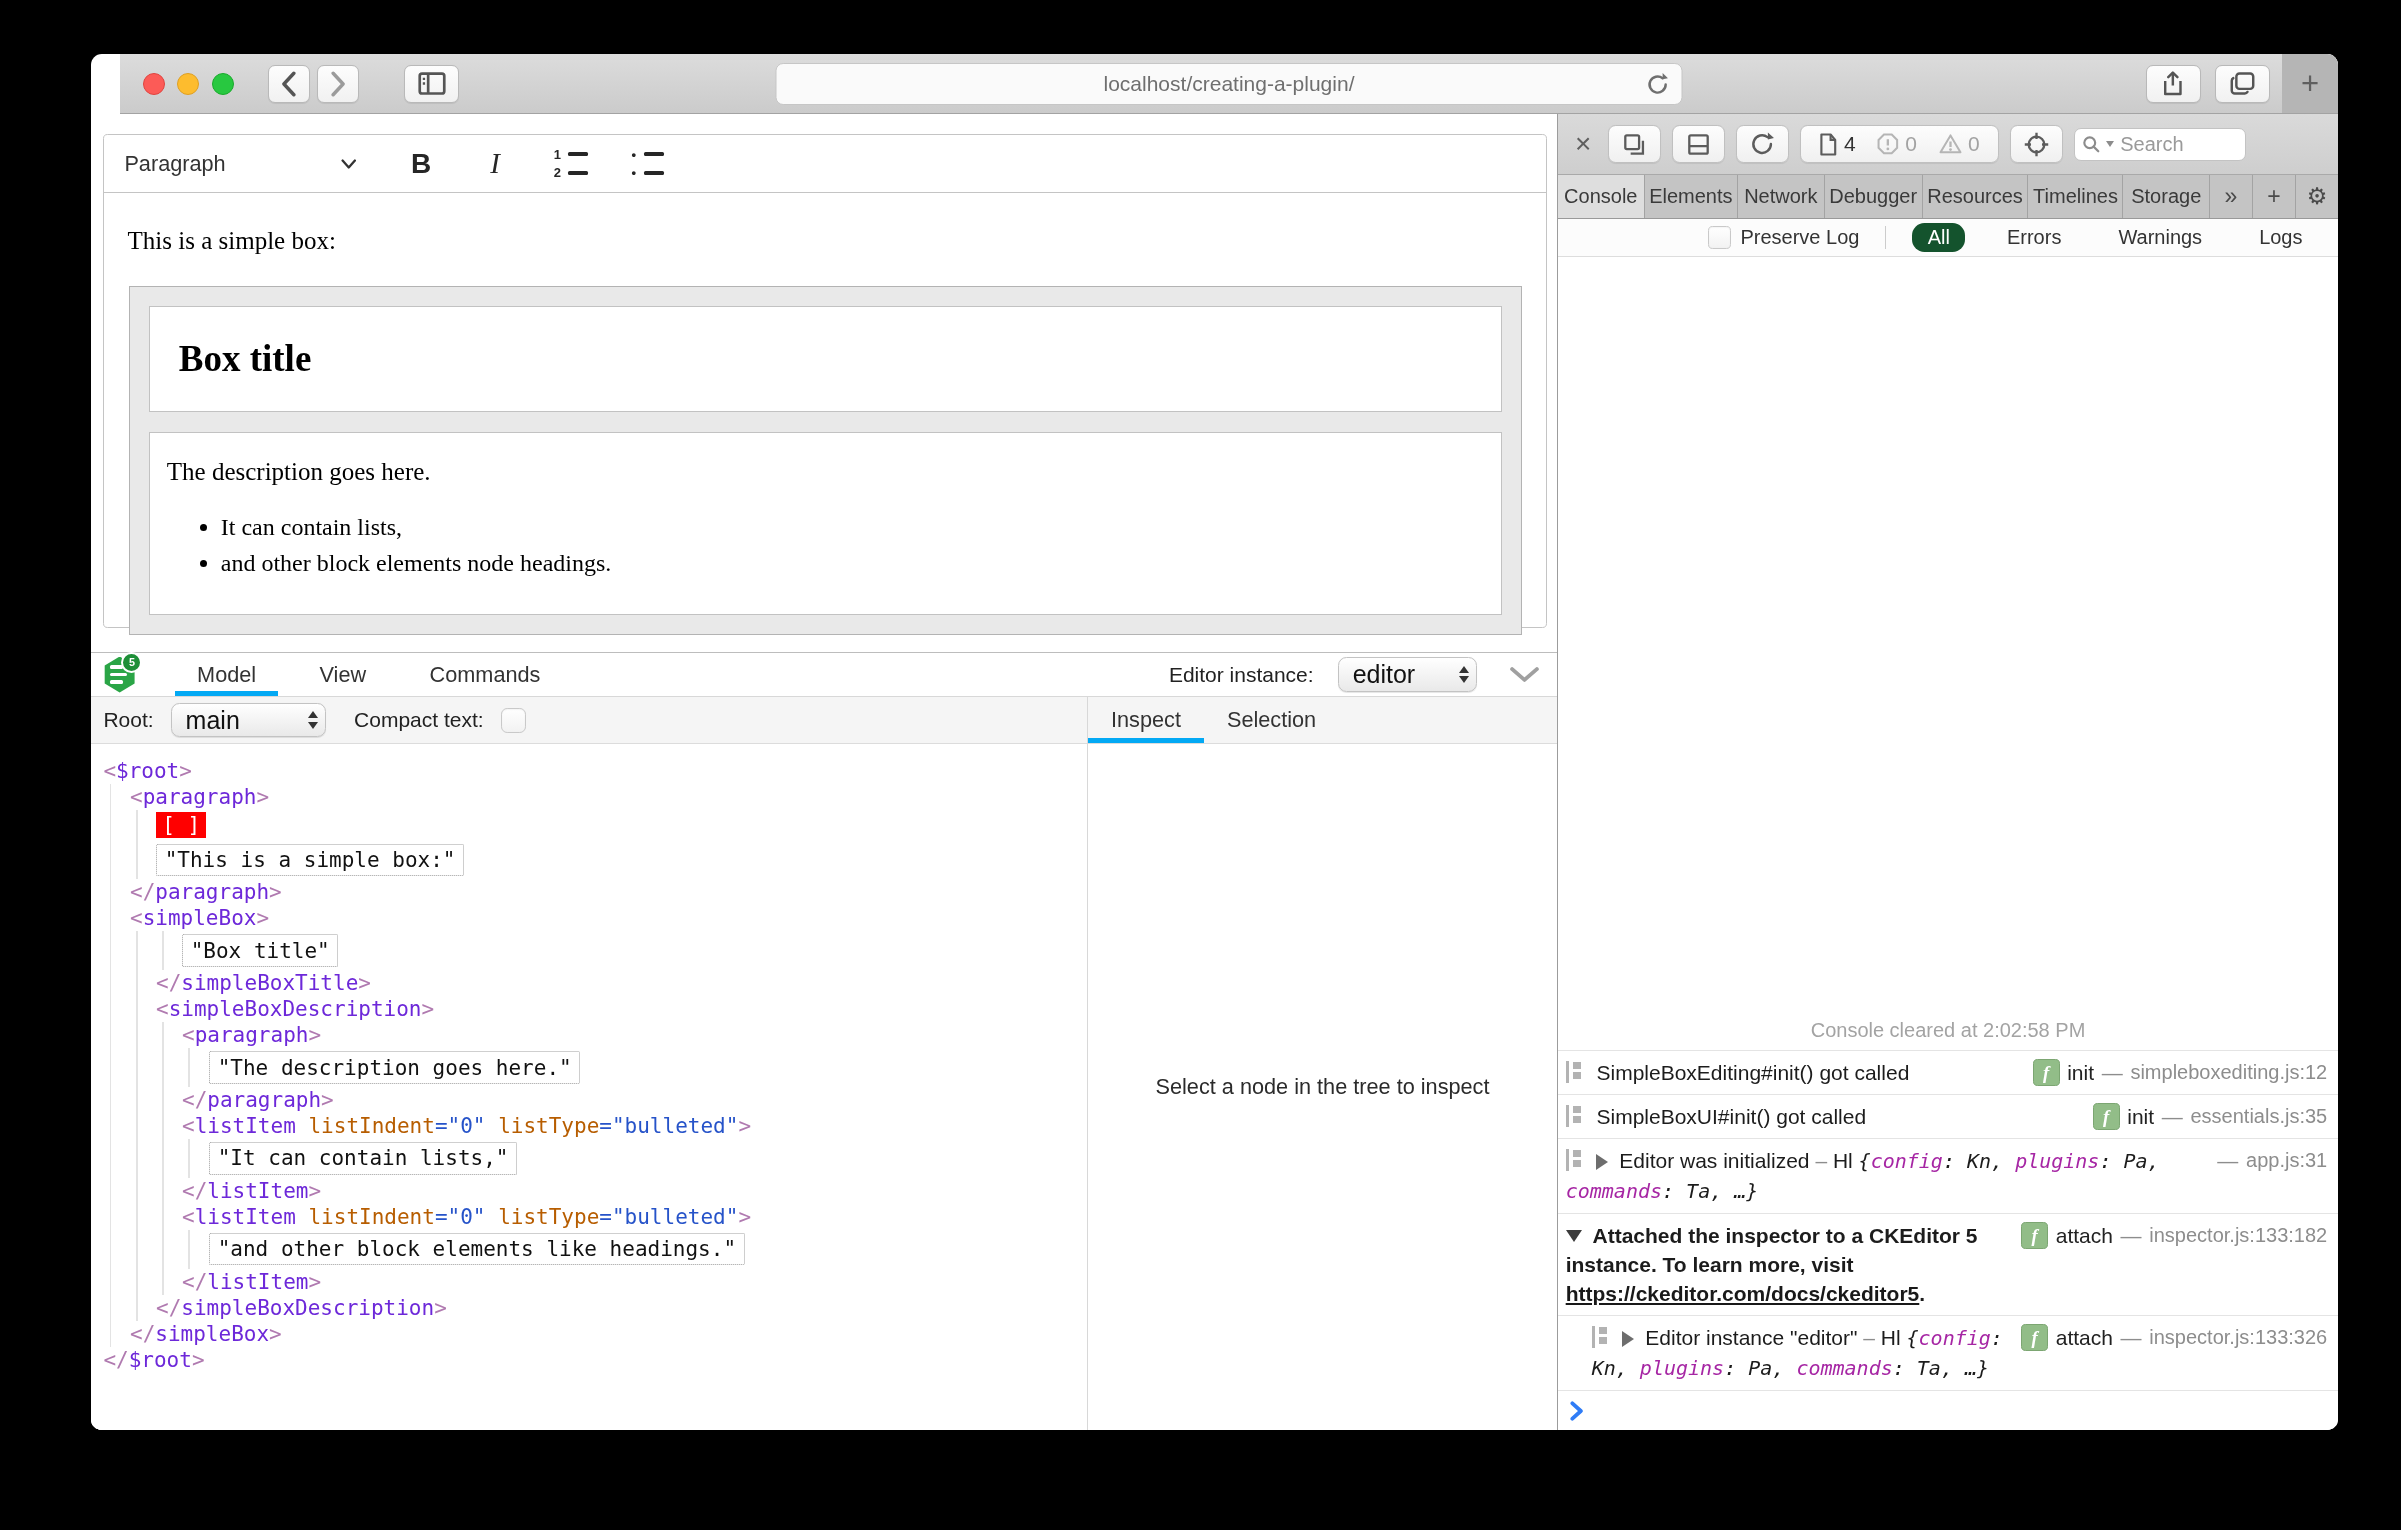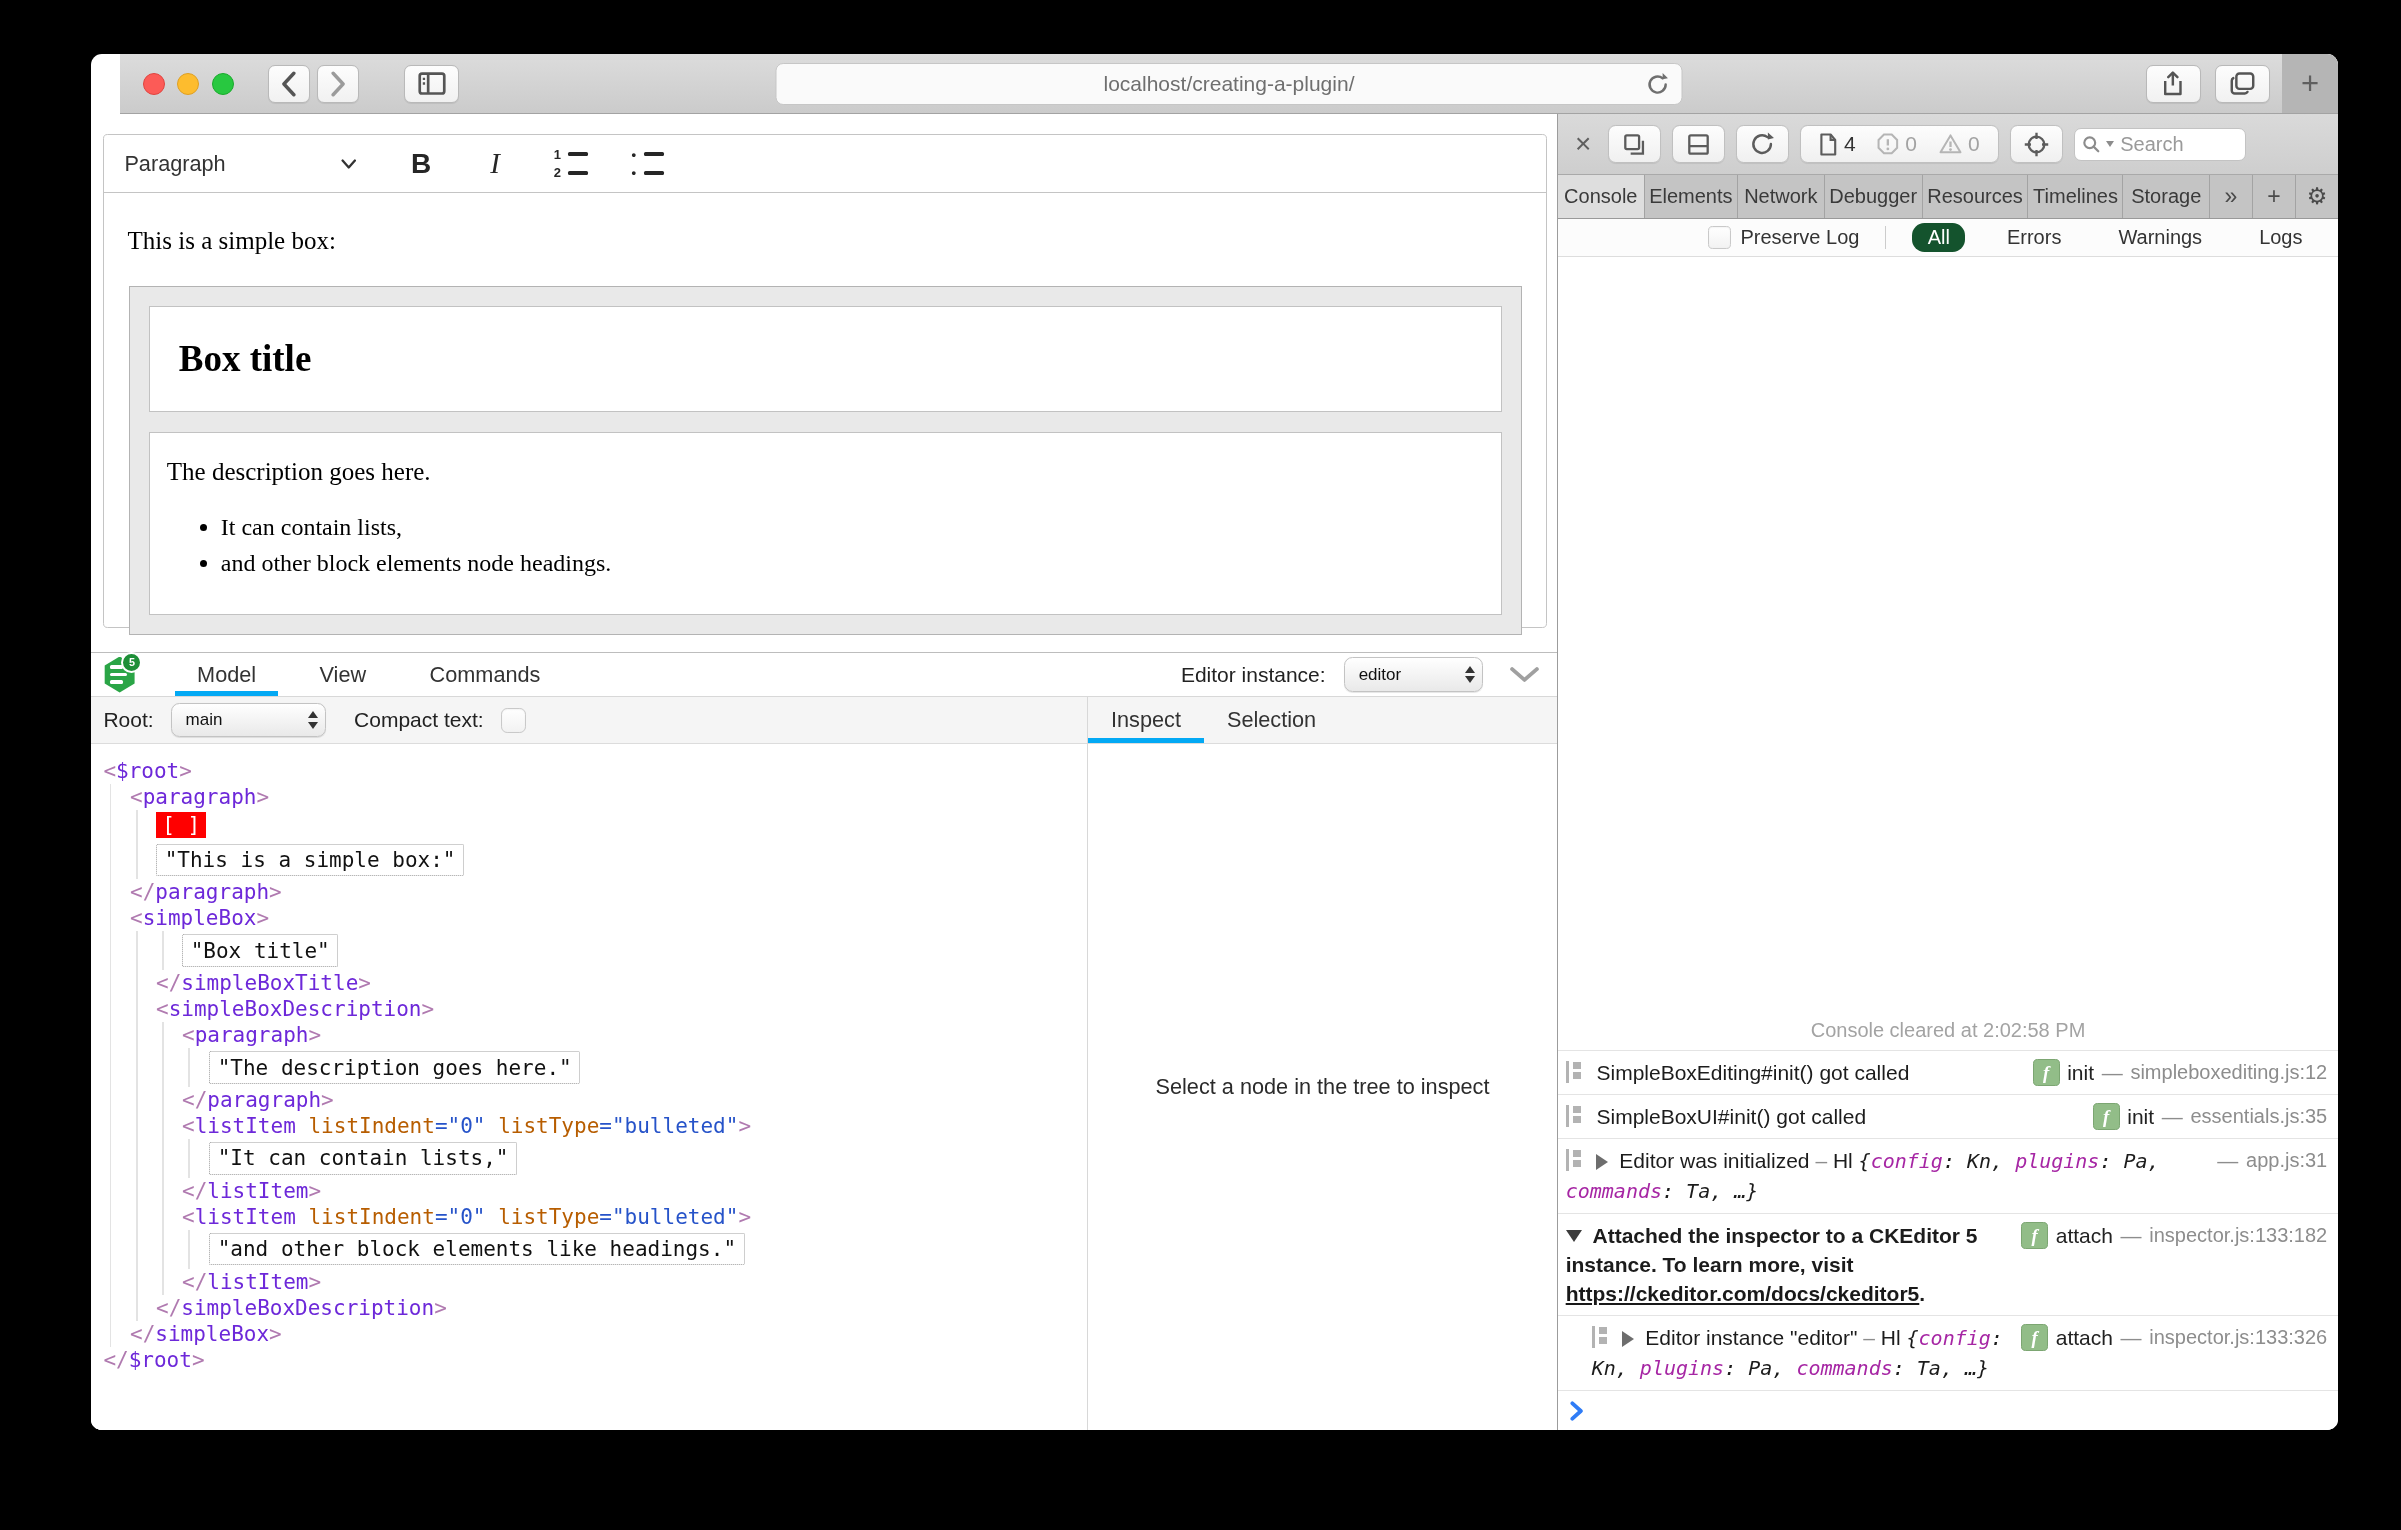--- a/index.html
+++ b/index.html
@@ -62,25 +62,25 @@
   .cke-logo{position:relative;width:36px;height:36px;}
   .cke-hex{width:32.5px;height:36px;background:#2aa546;clip-path:polygon(50% 0,96% 25%,96% 75%,50% 100%,4% 75%,4% 25%);
            display:flex;flex-direction:column;gap:3.9px;justify-content:center;padding-left:7px;box-sizing:border-box;}
   .cke-bar{height:3.9px;background:#fff;border-radius:1.5px;}
   .cke-b1{width:12.4px;}.cke-b2{width:17px;}.cke-b3{width:12.4px;}
   .cke-badge{position:absolute;right:-3.1px;top:-4.6px;width:17px;height:17px;border-radius:50%;background:#1e8f38;
              border:2.3px solid #fff;color:#fff;font-size:10.8px;font-weight:bold;display:flex;align-items:center;justify-content:center;}
   .insp-tabs{display:flex;margin-left:36px;gap:20px;height:100%;}
   .insp-tab{font-size:21.7px;color:#333;display:flex;align-items:center;padding:0 21.7px;position:relative;}
   .insp-tab.active::after{content:"";position:absolute;left:0;right:0;bottom:0;height:4.6px;background:#03a9f4;}
-  .insp-right{margin-left:auto;display:flex;align-items:center;gap:18px;padding-right:17px;}
+  .insp-right{margin-left:auto;display:flex;align-items:center;gap:24px;padding-right:17px;}
   .insp-label{font-size:21px;color:#222;}
   .mac-select{height:32.5px;border:0.8px solid #c3c3c3;border-radius:8.5px;background:linear-gradient(#ffffff,#e9e9e9);
               display:flex;align-items:center;justify-content:space-between;padding:0 7.7px 0 14px;box-shadow:0 0.8px 0.8px rgba(0,0,0,.1);}
-  .mac-select .val{font-size:17px;color:#111;text-align:right;}
+  .mac-select .val{font-size:25px;color:#111;text-align:right;}
   .sel-arrows{display:flex;flex-direction:column;gap:3.1px;margin-left:10.8px;}
   .tri-up{width:0;height:0;border-left:5.4px solid transparent;border-right:5.4px solid transparent;border-bottom:7px solid #333;}
   .tri-down{width:0;height:0;border-left:5.4px solid transparent;border-right:5.4px solid transparent;border-top:7px solid #333;}
   .collapse-chev{margin-left:7.7px;}
   .insp-body{flex:1;display:flex;min-height:0;}
   .tree-pane{width:996px;border-right:0.8px solid #d8d8d8;display:flex;flex-direction:column;min-width:0;}
   .tree-toolbar{height:46px;background:#f5f5f5;border-bottom:0.8px solid #dcdcdc;display:flex;align-items:center;padding-left:12.4px;gap:17px;}
   .checkbox{width:23px;height:23px;border-radius:6.2px;border:0.8px solid #c9c9c9;background:linear-gradient(#fff,#f2f2f2);box-shadow:inset 0 0.8px 1.5px rgba(0,0,0,.06);}
   .tree{flex:1;overflow:hidden;padding:14px 0 0 0;font-family:"DejaVu Sans Mono",monospace;font-size:21px;}
   .tl{position:relative;line-height:26px;white-space:nowrap;}

